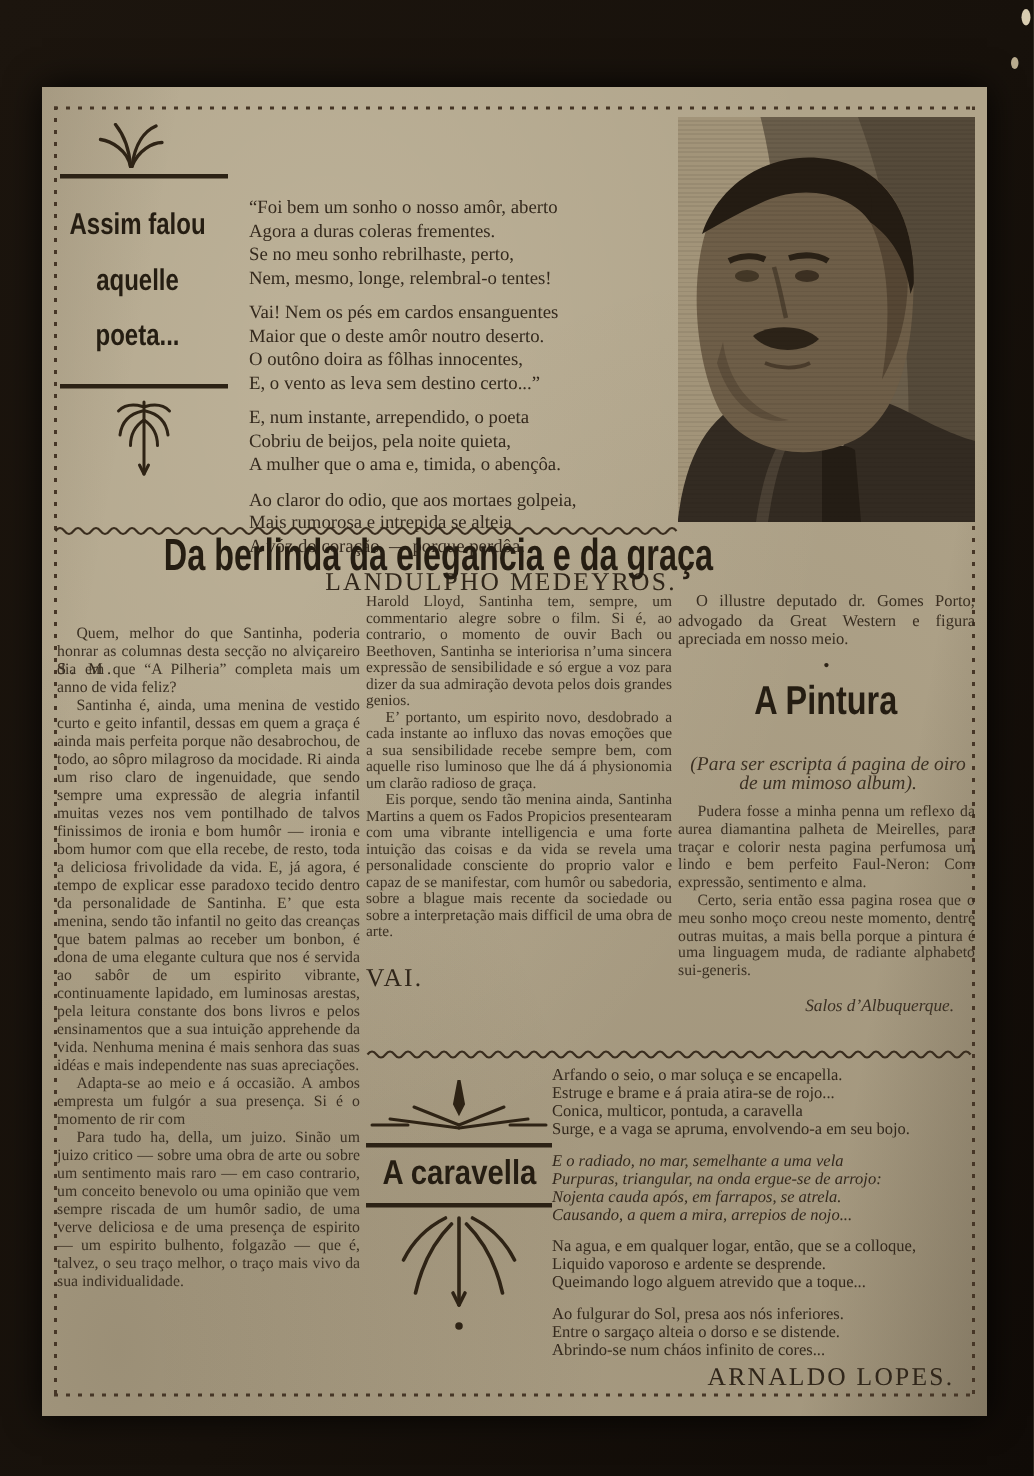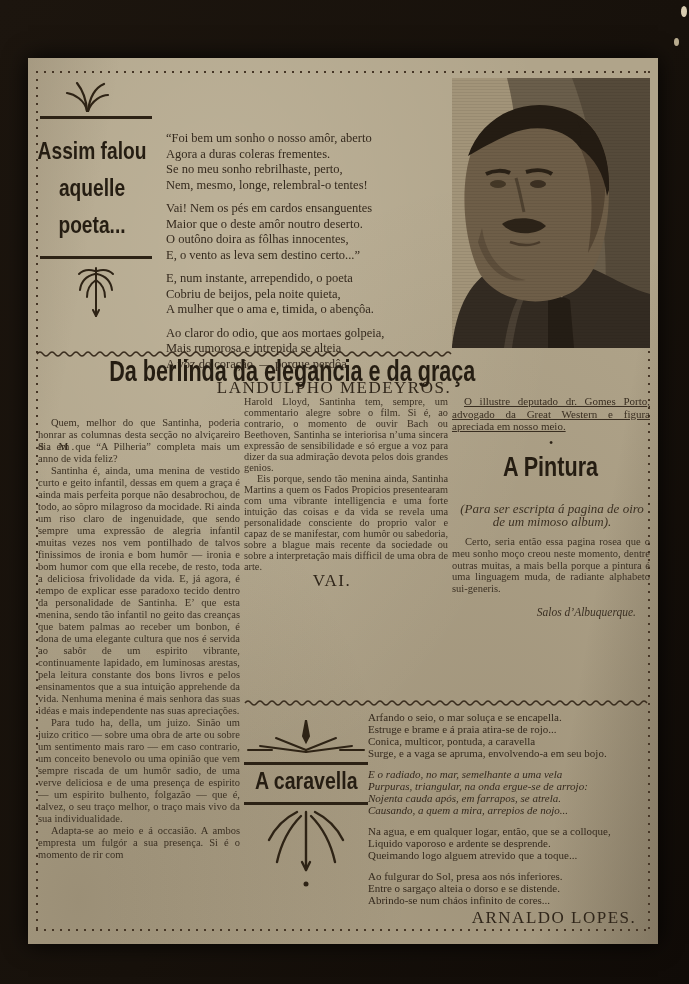--- a/index.html
+++ b/index.html
@@ -18,21 +18,21 @@
   .dot-v{position:absolute;width:2px;background:repeating-linear-gradient(180deg,#463626 0 2.5px,rgba(0,0,0,0) 2.5px 8px);}
   .rule{position:absolute;background:#2c2215;}
   .headline{font-family:"Liberation Sans",sans-serif;font-weight:bold;color:#251d12;}
   .condense{display:inline-block;transform:scaleX(var(--cx,.78));transform-origin:center;}
   .poem{position:absolute;font-size:12.5px;line-height:15.5px;color:#34291d;}
   .stanza{margin:0 0 8px 0;white-space:pre-line;}
   .sig-caps{font-size:17px;letter-spacing:1.5px;color:#30261a;}
   .colbody{position:absolute;font-size:10.5px;line-height:12px;text-align:justify;color:#3b3023;}
   .colbody p{margin:0;text-indent:13px;}
   .colbody p.noindent{text-indent:0;}
-  .caption{position:absolute;font-size:11px;line-height:12.5px;text-align:justify;color:#392e21;text-decoration:underline;}
+  .caption{position:absolute;font-size:11px;line-height:12.5px;text-align:justify;color:#392e21;}
   .center{text-align:center;}
   .wavy path{stroke:#3a2d1e;stroke-width:1.4;fill:none;}
   .speck{position:absolute;border-radius:50%;}
   .scanlines{position:absolute;pointer-events:none;
      background:repeating-linear-gradient(0deg,rgba(20,14,8,.07) 0 1px,rgba(0,0,0,0) 1px 3px);}
 </style>
 </head>
 <body>
 
 <div class="root">
@@ -52,21 +52,21 @@
         <svg width="46" height="30" viewBox="0 0 46 30">
           <g stroke="#2e2315" stroke-width="2.2" fill="none" stroke-linecap="round">
             <path d="M23 29 C21 18 10 12 3 11"></path>
               <path d="M23 29 C22 14 17 6 13 1"></path>
             <path d="M24 29 C26 13 33 5 40 2"></path>
               <path d="M24 29 C28 18 38 13 44 13"></path>
           </g>
         </svg>
       </div>
       <div class="rule" style="left:12px;top:58px;width:112px;height:3px;"></div>
-      <div class="headline" style="position:absolute;left:-6px;top:74px;width:140px;text-align:center;font-size:24px;line-height:37px;">
+      <div class="headline" style="position:absolute;left:-6px;top:74px;width:140px;text-align:center;font-size:20px;line-height:37px;">
         <span class="condense" style="--cx:.8;white-space:pre-line;">Assim falou
 aquelle
 poeta...</span>
       </div>
       <div class="rule" style="left:12px;top:198px;width:112px;height:3px;"></div>
       <div style="position:absolute;left:48px;top:208px;">
         <svg width="40" height="58" viewBox="0 0 40 58">
           <g stroke="#2e2315" stroke-width="2" fill="none" stroke-linecap="round">
             <path d="M20 2 L20 50"></path>
               <path d="M20 50 L17 44 M20 50 L23 44"></path>
@@ -130,41 +130,43 @@
       </svg>
 
     <div style="position:absolute;left:10px;top:296px;width:420px;text-align:center;text-decoration:underline;">
       <span class="headline condense" style="--cx:.72;font-size:30px;white-space:nowrap;">Da berlinda da elegancia e da graça</span>
     </div>
     <div style="position:absolute;left:10px;top:341px;width:200px;text-align:left;font-size:11px;letter-spacing:3px;color:#33281c;margin-top:41px;">S. M.</div>
 
     <div class="colbody" style="left:10px;top:359px;width:202px;">
       <p>Quem, melhor do que Santinha, poderia honrar as columnas desta secção no alviçareiro dia em que “A Pilheria” completa mais um anno de vida feliz?</p>
       <p>Santinha é, ainda, uma menina de vestido curto e geito infantil, dessas em quem a graça é ainda mais perfeita porque não desabrochou, de todo, ao sôpro milagroso da mocidade. Ri ainda um riso claro de ingenuidade, que sendo sempre uma expressão de alegria infantil muitas vezes nos vem pontilhado de talvos finissimos de ironia e bom humôr — ironia e bom humor com que ella recebe, de resto, toda a deliciosa frivolidade da vida. E, já agora, é tempo de explicar esse paradoxo tecido dentro da personalidade de Santinha. E’ que esta menina, sendo tão infantil no geito das creanças que batem palmas ao receber um bonbon, é dona de uma elegante cultura que nos é servida ao sabôr de um espirito vibrante, continuamente lapidado, em luminosas arestas, pela leitura constante dos bons livros e pelos ensinamentos que a sua intuição apprehende da vida. Nenhuma menina é mais senhora das suas idéas e mais independente nas suas apreciações.</p>
+      <p>Adapta-se ao meio e á occasião. A ambos empresta um fulgór a sua presença. Si é o momento de rir com</p>
       <p>Para tudo ha, della, um juizo. Sinão um juizo critico — sobre uma obra de arte ou sobre um sentimento mais raro — em caso contrario, um conceito benevolo ou uma opinião que vem sempre riscada de um humôr sadio, de uma verve deliciosa e de uma presença de espirito — um espirito bulhento, folgazão — que é, talvez, o seu traço melhor, o traço mais vivo da sua individualidade.</p>
-      <p>Adapta-se ao meio e á occasião. A ambos empresta um fulgór a sua presença. Si é o momento de rir com</p>
     </div>
 
     <div class="colbody" style="left:216px;top:338px;width:204px;font-size:10.3px;line-height:11px;">
       <p class="noindent">Harold Lloyd, Santinha tem, sempre, um commentario alegre sobre o film. Si é, ao contrario, o momento de ouvir Bach ou Beethoven, Santinha se interiorisa n’uma sincera expressão de sensibilidade e só ergue a voz para dizer da sua admiração devota pelos dois grandes genios.</p>
+      <p>E’ portanto, um espirito novo, desdobrado a cada instante ao influxo das novas emoções que a sua sensibilidade recebe sempre bem, com aquelle riso luminoso que lhe dá á physionomia um clarão radioso de graça.</p>
       <p>Eis porque, sendo tão menina ainda, Santinha Martins a quem os Fados Propicios presentearam com uma vibrante intelligencia e uma forte intuição das coisas e da vida se revela uma personalidade consciente do proprio valor e capaz de se manifestar, com humôr ou sabedoria, sobre a blague mais recente da sociedade ou sobre a interpretação mais difficil de uma obra de arte.</p>
-      <div class="sig-caps" style="text-align:center;padding-right:28px;margin-top:3px;">VAI.</div>
+      <div class="sig-caps" style="text-align:left;padding-right:28px;margin-top:19px;">VAI.</div>
     </div>
 
     <div class="caption" style="left:424px;top:337px;width:198px;text-indent:12px;">O illustre deputado dr. Gomes Porto, advogado da Great Western e figura apreciada em nosso meio.</div>
 
     <div class="center" style="position:absolute;left:424px;top:378px;width:198px;font-size:12px;color:#2c2215;">•</div>
 
     <div style="position:absolute;left:424px;top:394px;width:198px;text-align:center;">
       <span class="headline condense" style="--cx:.8;font-size:27px;white-space:nowrap;">A Pintura</span>
     </div>
 
     <div style="position:absolute;left:430px;top:444px;width:188px;text-align:center;font-style:italic;font-size:13px;line-height:13px;color:#3c3123;">(Para ser escripta á pagina de oiro de um mimoso album).</div>
 
     <div class="colbody" style="left:424px;top:478px;width:198px;line-height:11.8px;">
+      <p>Pudera fosse a minha penna um reflexo da aurea diamantina palheta de Meirelles, para traçar e colorir nesta pagina perfumosa um lindo e bem perfeito Faul-Neron: Com expressão, sentimento e alma.</p>
       <p>Certo, seria então essa pagina rosea que o meu sonho moço creou neste momento, dentre outras muitas, a mais bella porque a pintura é uma linguagem muda, de radiante alphabeto sui-generis.</p>
       <div style="text-align:right;padding-right:14px;margin-top:12px;font-style:italic;font-size:11.5px;">Salos d’Albuquerque.</div>
     </div>
 
     <svg class="wavy" style="position:absolute;left:216px;top:641px;" width="406" height="7" viewBox="0 0 406 7">
         <path d="M1 4 q3 -4 6 0 t6 0 t6 0 t6 0 t6 0 t6 0 t6 0 t6 0 t6 0 t6 0 t6 0 t6 0 t6 0 t6 0 t6 0 t6 0 t6 0 t6 0 t6 0 t6 0 t6 0 t6 0 t6 0 t6 0 t6 0 t6 0 t6 0 t6 0 t6 0 t6 0 t6 0 t6 0 t6 0 t6 0 t6 0 t6 0 t6 0 t6 0 t6 0 t6 0 t6 0 t6 0 t6 0 t6 0 t6 0 t6 0 t6 0 t6 0 t6 0 t6 0 t6 0 t6 0 t6 0 t6 0 t6 0 t6 0 t6 0 t6 0 t6 0 t6 0 t6 0 t6 0 t6 0 t6 0 t6 0 t6 0 t6 0"></path>
       </svg>
 
     <div style="position:absolute;left:212px;top:662px;width:132px;">
       <div style="position:absolute;left:6px;top:0;">

